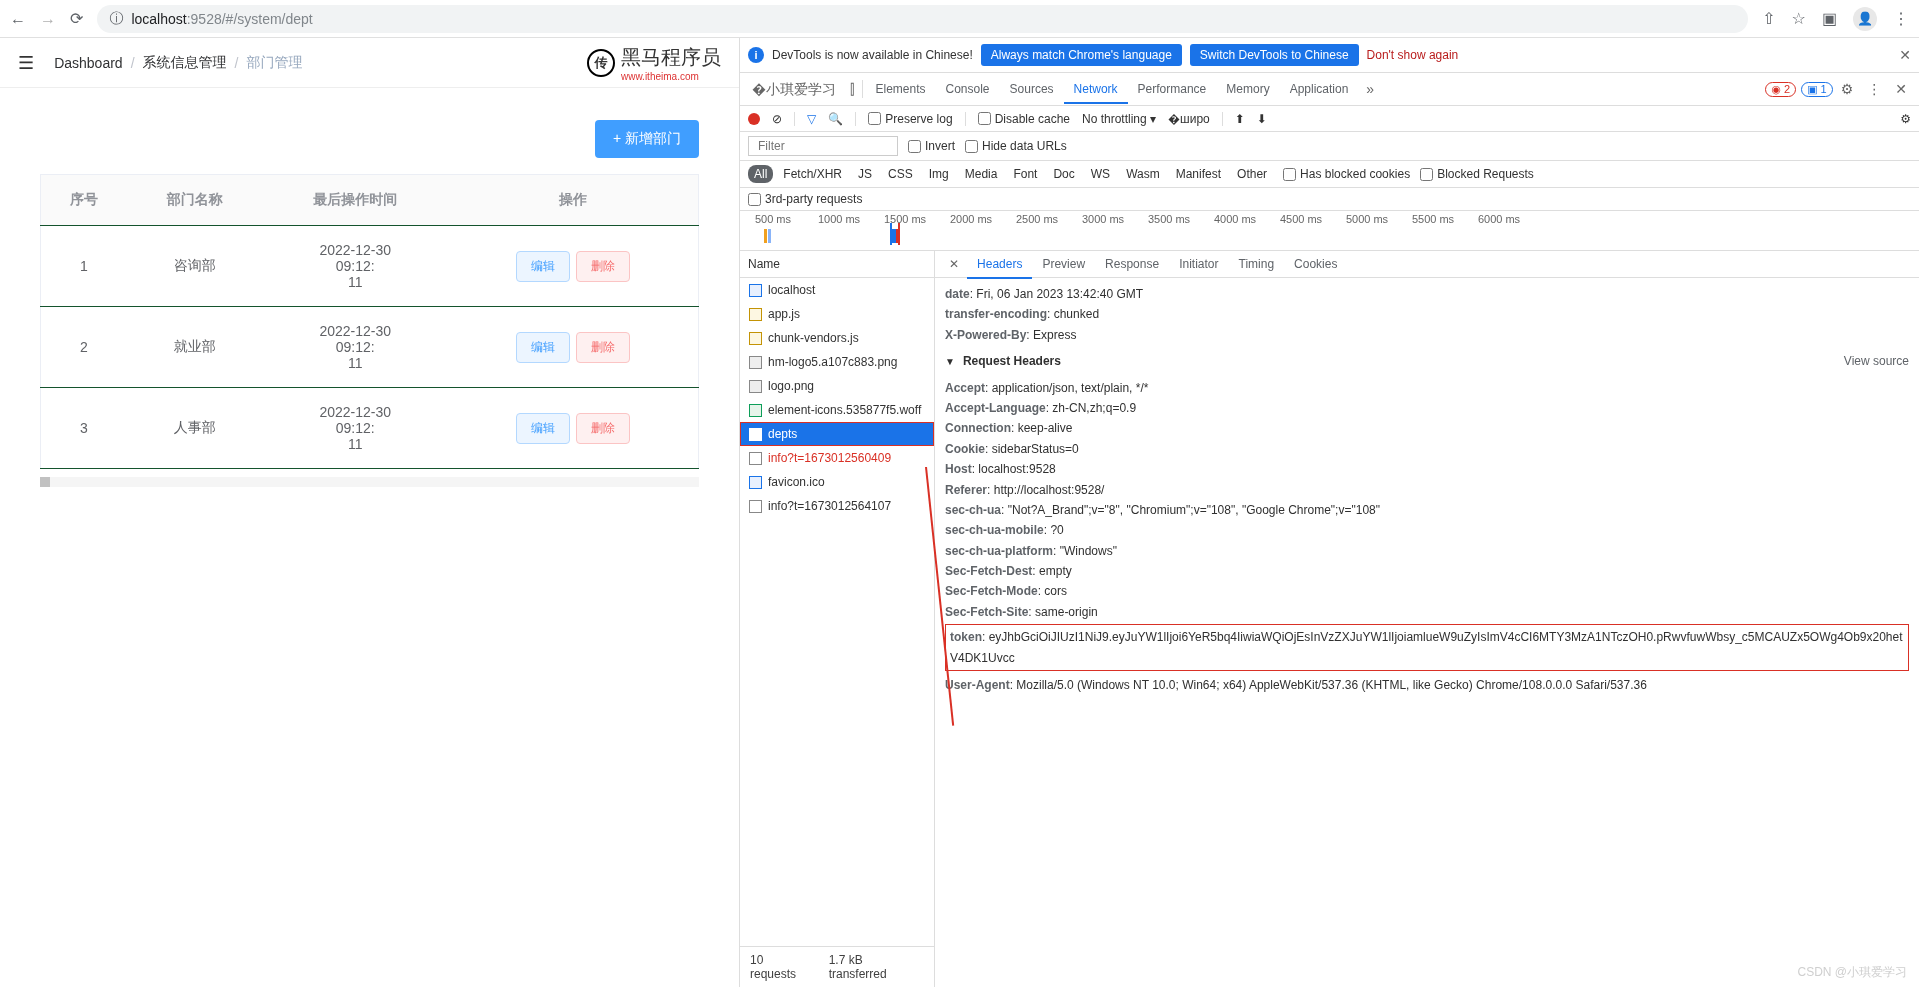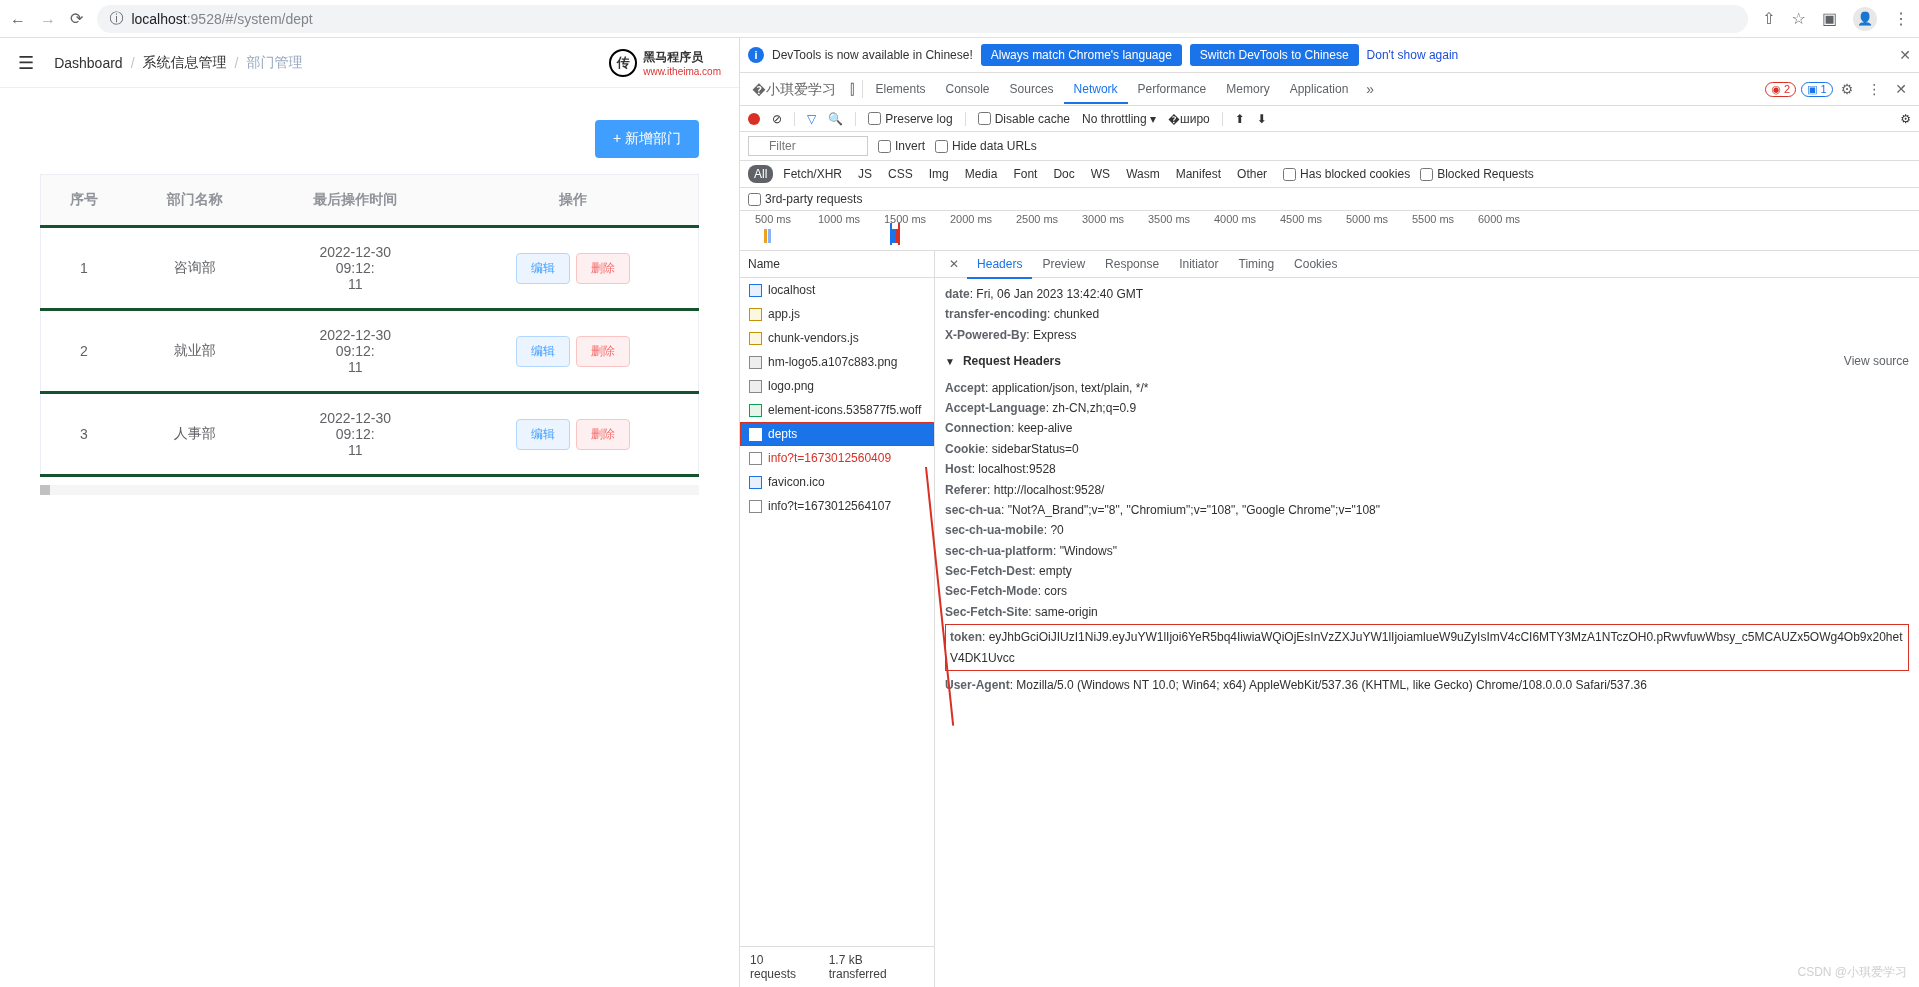--- a/index.html
+++ b/index.html
@@ -14,53 +14,53 @@
 .avatar{width:24px;height:24px;border-radius:50%;background:#e8e8e8;display:flex;align-items:center;justify-content:center;font-size:13px;color:#5f6368}
 .main-split{display:flex;height:calc(100vh - 38px)}
 .left-app{flex:0 0 740px;border-right:1px solid #ddd;background:#fff;display:flex;flex-direction:column}
 .app-header{height:50px;display:flex;align-items:center;padding:0 18px;border-bottom:1px solid #eee;justify-content:space-between}
 .hamburger{font-size:18px;margin-right:20px;color:#333}
 .crumb{display:flex;align-items:center;gap:8px;font-size:14px;color:#303133}
 .crumb .sep{color:#c0c4cc}
 .crumb .cur{color:#97a8be}
 .logo{display:flex;align-items:center;gap:6px}
 .logo-mark{width:28px;height:28px;border-radius:50%;border:2px solid #000;display:flex;align-items:center;justify-content:center;font-size:13px;font-weight:bold}
-.logo-txt{font-size:12px;font-weight:bold}
+.logo-txt{font-size:20px;font-weight:normal}
 .logo-sub{font-size:10px;color:#d33}
 .app-body{padding:32px 40px;flex:1;overflow:auto}
 .add-btn{background:#409eff;color:#fff;border:none;padding:10px 18px;border-radius:4px;font-size:14px;cursor:pointer;float:right;margin-bottom:16px}
 .tbl{width:100%;border-collapse:collapse;border:1px solid #ebeef5;clear:both}
-.tbl th,.tbl td{padding:16px 10px;text-align:center;border-bottom:3px solid #14532d;font-size:14px;color:#606266}
+.tbl th,.tbl td{padding:16px 10px;text-align:center;border-bottom:1px solid #14532d;font-size:14px;color:#606266}
 .tbl th{background:#fafafa;color:#909399;font-weight:600}
 .mini-btn{border:1px solid;border-radius:4px;padding:6px 14px;font-size:12px;background:#fff;cursor:pointer;margin:8px 3px}
 .mini-btn.edit{border-color:#b3d8ff;color:#409eff;background:#ecf5ff}
 .mini-btn.del{border-color:#fbc4c4;color:#f56c6c;background:#fef0f0}
 .hscroll{height:10px;background:#f5f5f5;margin-top:8px;position:relative}
 .hscroll::before{content:'';position:absolute;left:0;top:0;width:10px;height:10px;background:#c1c1c1}
 
 .devtools{flex:1;display:flex;flex-direction:column;font-size:12px;background:#fff}
 .dt-banner{background:#fff;border-bottom:1px solid #ddd;display:flex;align-items:center;padding:6px 8px;gap:8px}
 .dt-banner .info{width:16px;height:16px;border-radius:50%;background:#1a73e8;color:#fff;display:flex;align-items:center;justify-content:center;font-size:11px;font-weight:bold}
 .dt-pill{background:#1a73e8;color:#fff;padding:4px 10px;border-radius:3px;cursor:pointer;font-size:12px}
-.dt-link{color:#1d4ed8;cursor:pointer}
+.dt-link{color:#b91c1c;cursor:pointer}
 .dt-close{margin-left:auto;color:#666;cursor:pointer;font-size:14px}
 .dt-tabs{display:flex;align-items:center;border-bottom:1px solid #ddd;padding:0 6px;gap:2px}
 .dt-tabs .ticon{color:#666;padding:6px;font-size:14px}
 .dt-tabs .tab{padding:6px 10px;color:#5f6368;cursor:pointer}
 .dt-tabs .tab.active{color:#1a73e8;border-bottom:2px solid #1a73e8}
 .dt-tabs .spacer{flex:1}
 .badge{display:flex;gap:5px;align-items:center}
 .badge .err{border:1px solid #d93025;color:#d93025;border-radius:8px;padding:0 5px;font-size:11px}
 .badge .msg{border:1px solid #1a73e8;color:#1a73e8;border-radius:8px;padding:0 5px;font-size:11px}
 .dt-toolbar{display:flex;align-items:center;border-bottom:1px solid #ddd;padding:4px 8px;gap:12px;color:#333}
 .rec{width:12px;height:12px;border-radius:50%;background:#d93025}
 .funnel{color:#1a73e8}
 .chk{display:flex;align-items:center;gap:4px;color:#333}
 .dt-filterbar{display:flex;align-items:center;border-bottom:1px solid #ddd;padding:4px 8px;gap:10px;flex-wrap:wrap}
-.filter-inp{border:1px solid #ccc;padding:2px 20px;width:120px;font-size:12px}
+.filter-inp{border:1px solid #ccc;padding:2px 9px;width:150px;font-size:12px}
 .ftabs{display:flex;gap:4px;align-items:center}
 .ftabs span{padding:2px 6px;cursor:pointer;color:#333}
 .ftabs span.active{background:#5f6368;color:#fff;border-radius:8px}
 .dt-third{border-bottom:1px solid #ddd;padding:4px 8px}
 .timeline{height:40px;border-bottom:1px solid #ddd;position:relative;overflow:hidden}
 .tl-labels{display:flex;font-size:11px;color:#666;padding:2px 0}
 .tl-labels span{width:66px;text-align:center}
 .tl-bars{position:relative;height:18px}
 .tl-bar{position:absolute;top:2px;height:14px}
 .dt-content{flex:1;display:flex;overflow:hidden}

